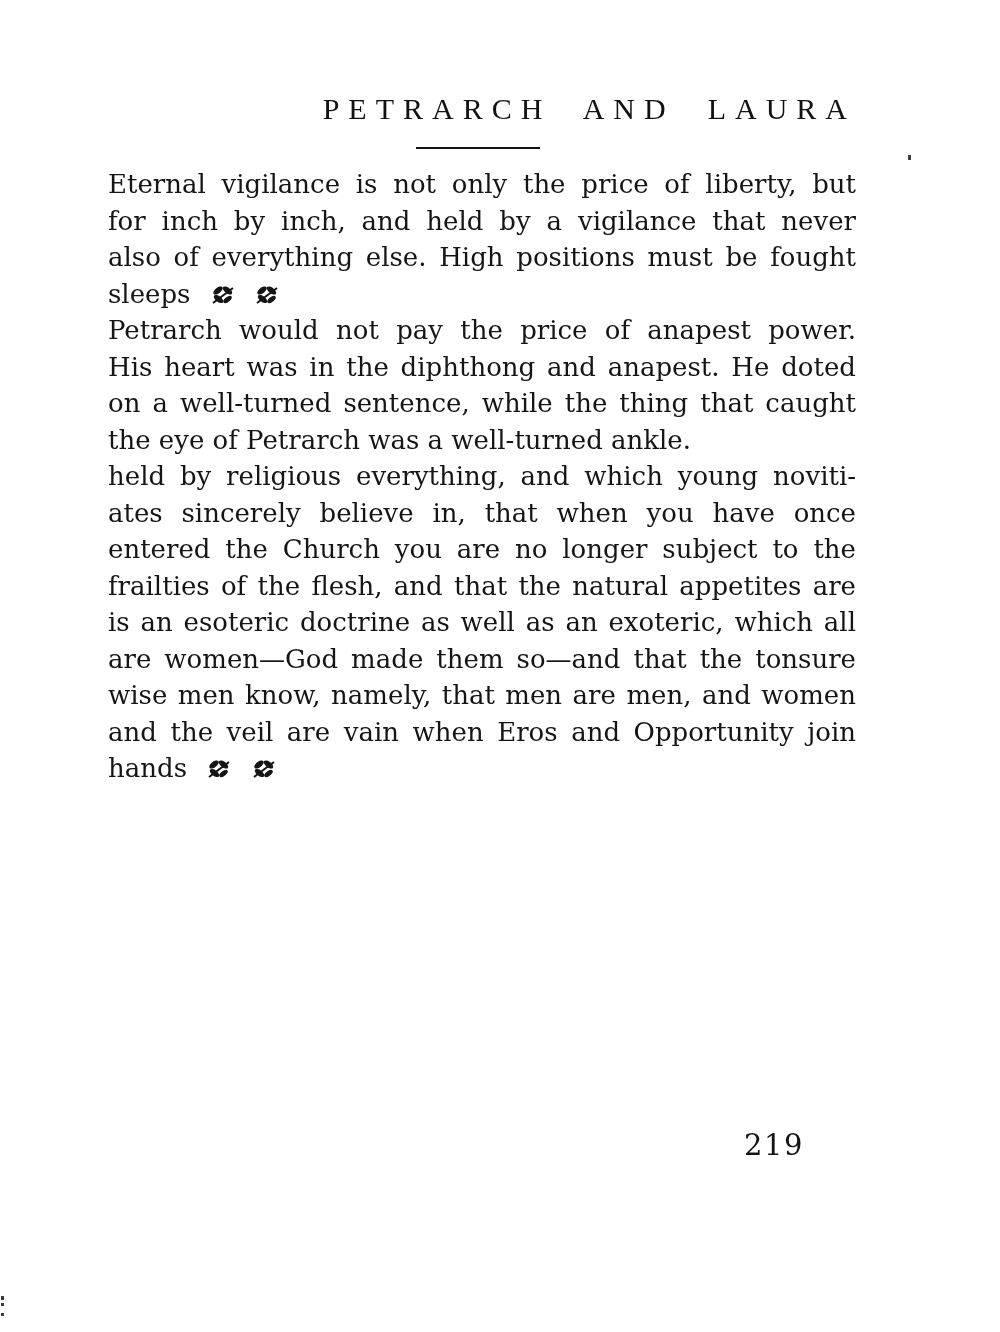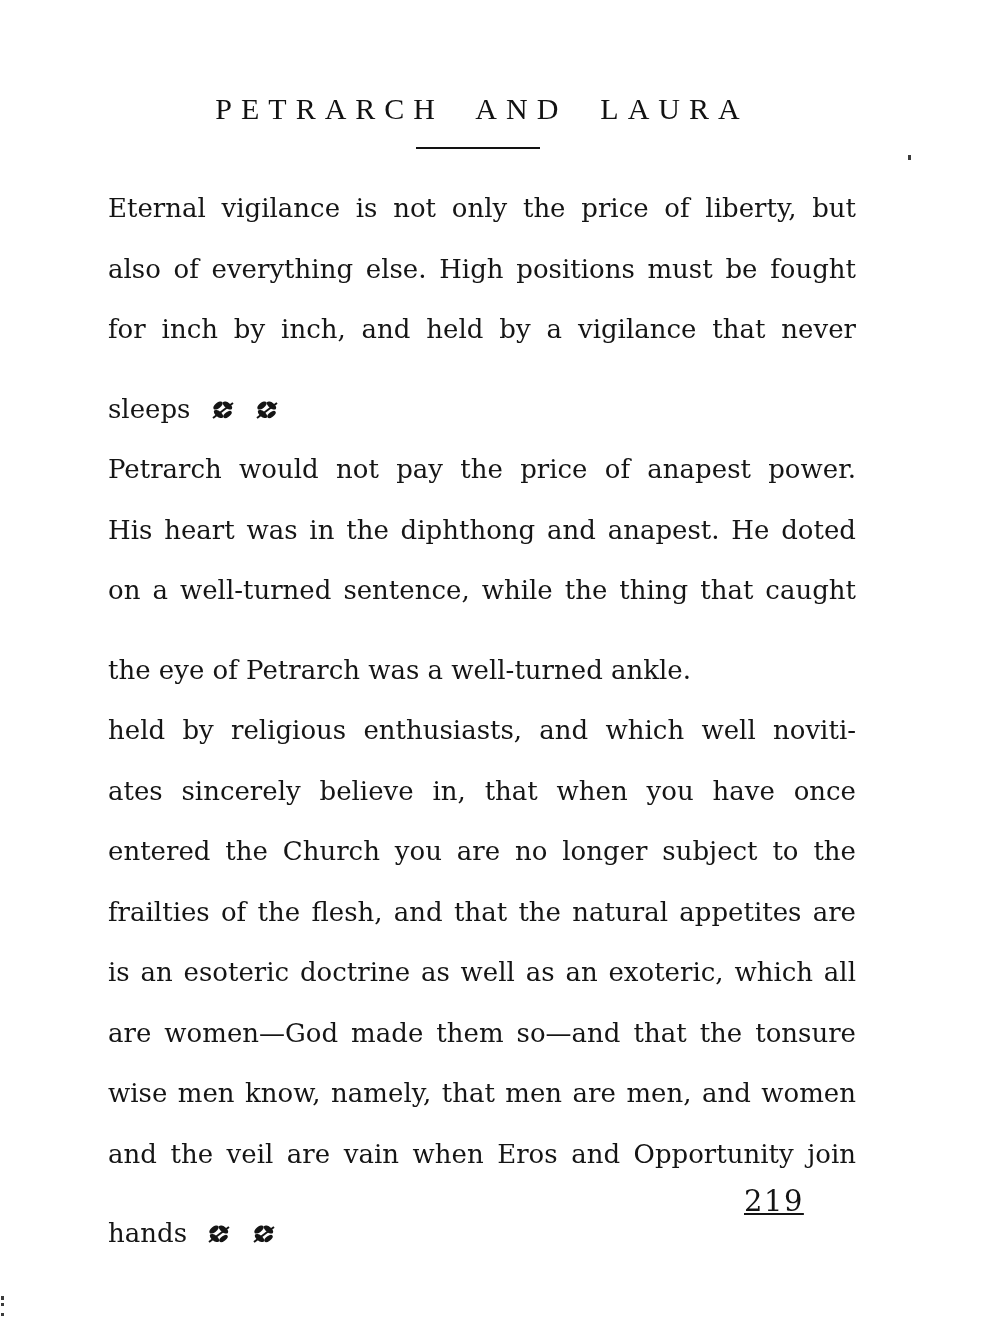--- a/index.html
+++ b/index.html
@@ -14,21 +14,21 @@
   }
   .page {
     position: absolute;
     inset: 0;
   }
   .title {
     position: absolute;
     left: 108px;
     top: 92px;
     width: 748px;
-    text-align: center;
+    text-align: right;
     font-family: "Liberation Serif", serif;
     font-weight: 400;
     font-size: 30px;
     letter-spacing: 0.30em;
     word-spacing: 0.55em;
     color: #121212;
   }
   .rule {
     position: absolute;
     left: 416px;
@@ -42,37 +42,35 @@
     left: 108px;
     top: 166px;
     width: 748px;
     font-size: 26px;
     line-height: 36.5px;
   }
   .line { display: block; }
   .j {
     text-align: justify;
     text-align-last: justify;
-    margin-top: 24px;
   }
-  .last { text-align: left; margin-top: 43px; }
+  .last { text-align: left; }
   .fleuron {
     display: inline-block;
     margin-left: 12px;
     transform: translateY(2px);
     line-height: 0;
   }
   .pagenum {
     position: absolute;
     left: 744px;
-    top: 1184px;
+    top: 1128px;
     font-size: 29px;
     letter-spacing: 1.5px;
     color: #141414;
-    text-decoration: underline;
   }
   .speck {
     position: absolute;
     background: #3c3c3c;
   }
   .speck.s1 { left: 1px; top: 1296px; width: 3px; height: 4px; }
   .speck.s2 { left: 1px; top: 1303px; width: 3px; height: 3px; }
   .speck.s3 { left: 1px; top: 1313px; width: 3px; height: 3px; }
   .speck.s4 { left: 908px; top: 155px; width: 3px; height: 5px; }
 </style>
@@ -82,22 +80,22 @@
 <div class="page">
 
   <div class="title">PETRARCH AND LAURA</div>
 
   <div class="rule"></div>
 
   <div class="text-block">
 
     <div>
       <div class="line j">Eternal vigilance is not only the price of liberty, but</div>
+      <div class="line j">for inch by inch, and held by a vigilance that never</div>
       <div class="line j">also of everything else. High positions must be fought</div>
-      <div class="line j">for inch by inch, and held by a vigilance that never</div>
       <div class="line last">
         <span>sleeps</span>
         <span class="fleuron">
           <svg width="24" height="20" viewBox="0 0 24 20">
               <g fill="#151515">
                 <line x1="2" y1="18" x2="22" y2="3" stroke="#151515" stroke-width="2"></line>
                 <ellipse cx="7" cy="5.5" rx="5.5" ry="2.8" transform="rotate(-38 7 5.5)"></ellipse>
                 <ellipse cx="7.5" cy="14" rx="5.5" ry="2.8" transform="rotate(38 7.5 14)"></ellipse>
                 <ellipse cx="16.5" cy="5.5" rx="5.5" ry="2.8" transform="rotate(38 16.5 5.5)"></ellipse>
                 <ellipse cx="16.5" cy="14.5" rx="5" ry="2.4" transform="rotate(-38 16.5 14.5)"></ellipse>
@@ -119,21 +117,21 @@
     </div>
 
     <div>
       <div class="line j">Petrarch would not pay the price of anapest power.</div>
       <div class="line j">His heart was in the diphthong and anapest. He doted</div>
       <div class="line j">on a well-turned sentence, while the thing that caught</div>
       <div class="line last">the eye of Petrarch was a well-turned ankle.</div>
     </div>
 
     <div>
-      <div class="line j">held by religious enthusiasts, and which well noviti-</div>
+      <div class="line j">held by religious everything, and which young noviti-</div>
       <div class="line j">ates sincerely believe in, that when you have once</div>
       <div class="line j">entered the Church you are no longer subject to the</div>
       <div class="line j">frailties of the flesh, and that the natural appetites are</div>
       <div class="line j">is an esoteric doctrine as well as an exoteric, which all</div>
       <div class="line j">are women—God made them so—and that the tonsure</div>
       <div class="line j">wise men know, namely, that men are men, and women</div>
       <div class="line j">and the veil are vain when Eros and Opportunity join</div>
       <div class="line last">
         <span>hands</span>
         <span class="fleuron">

